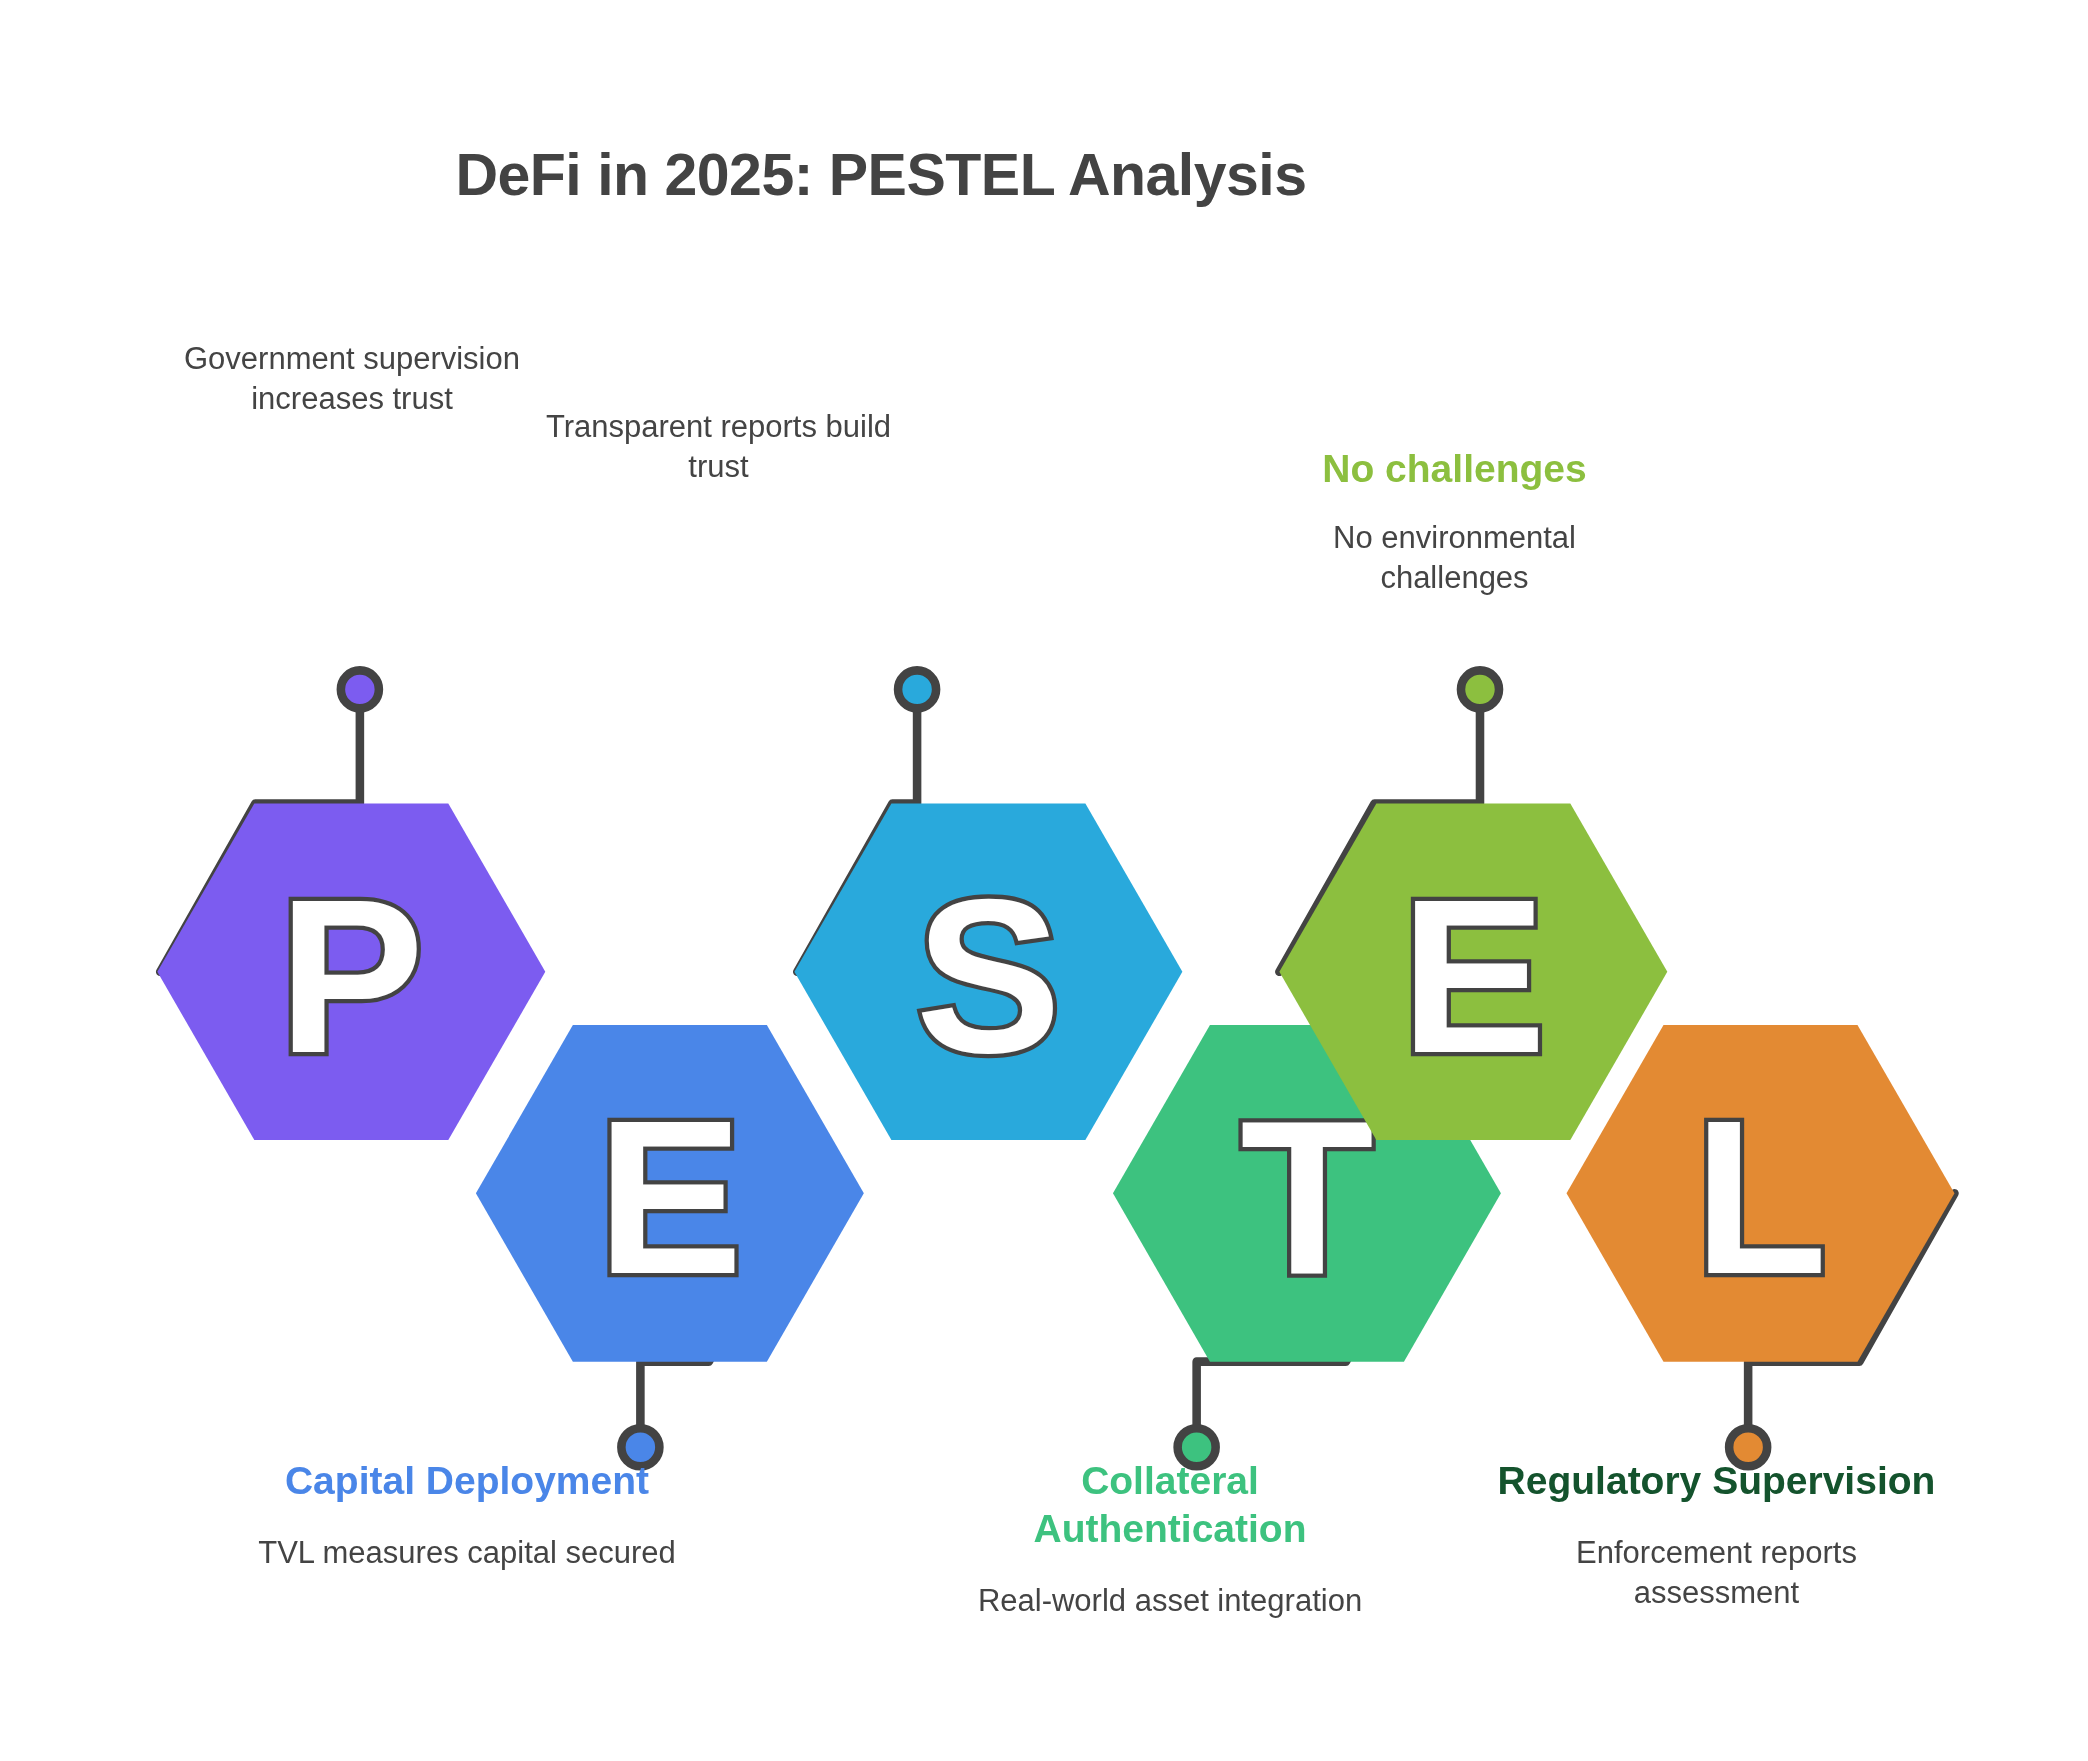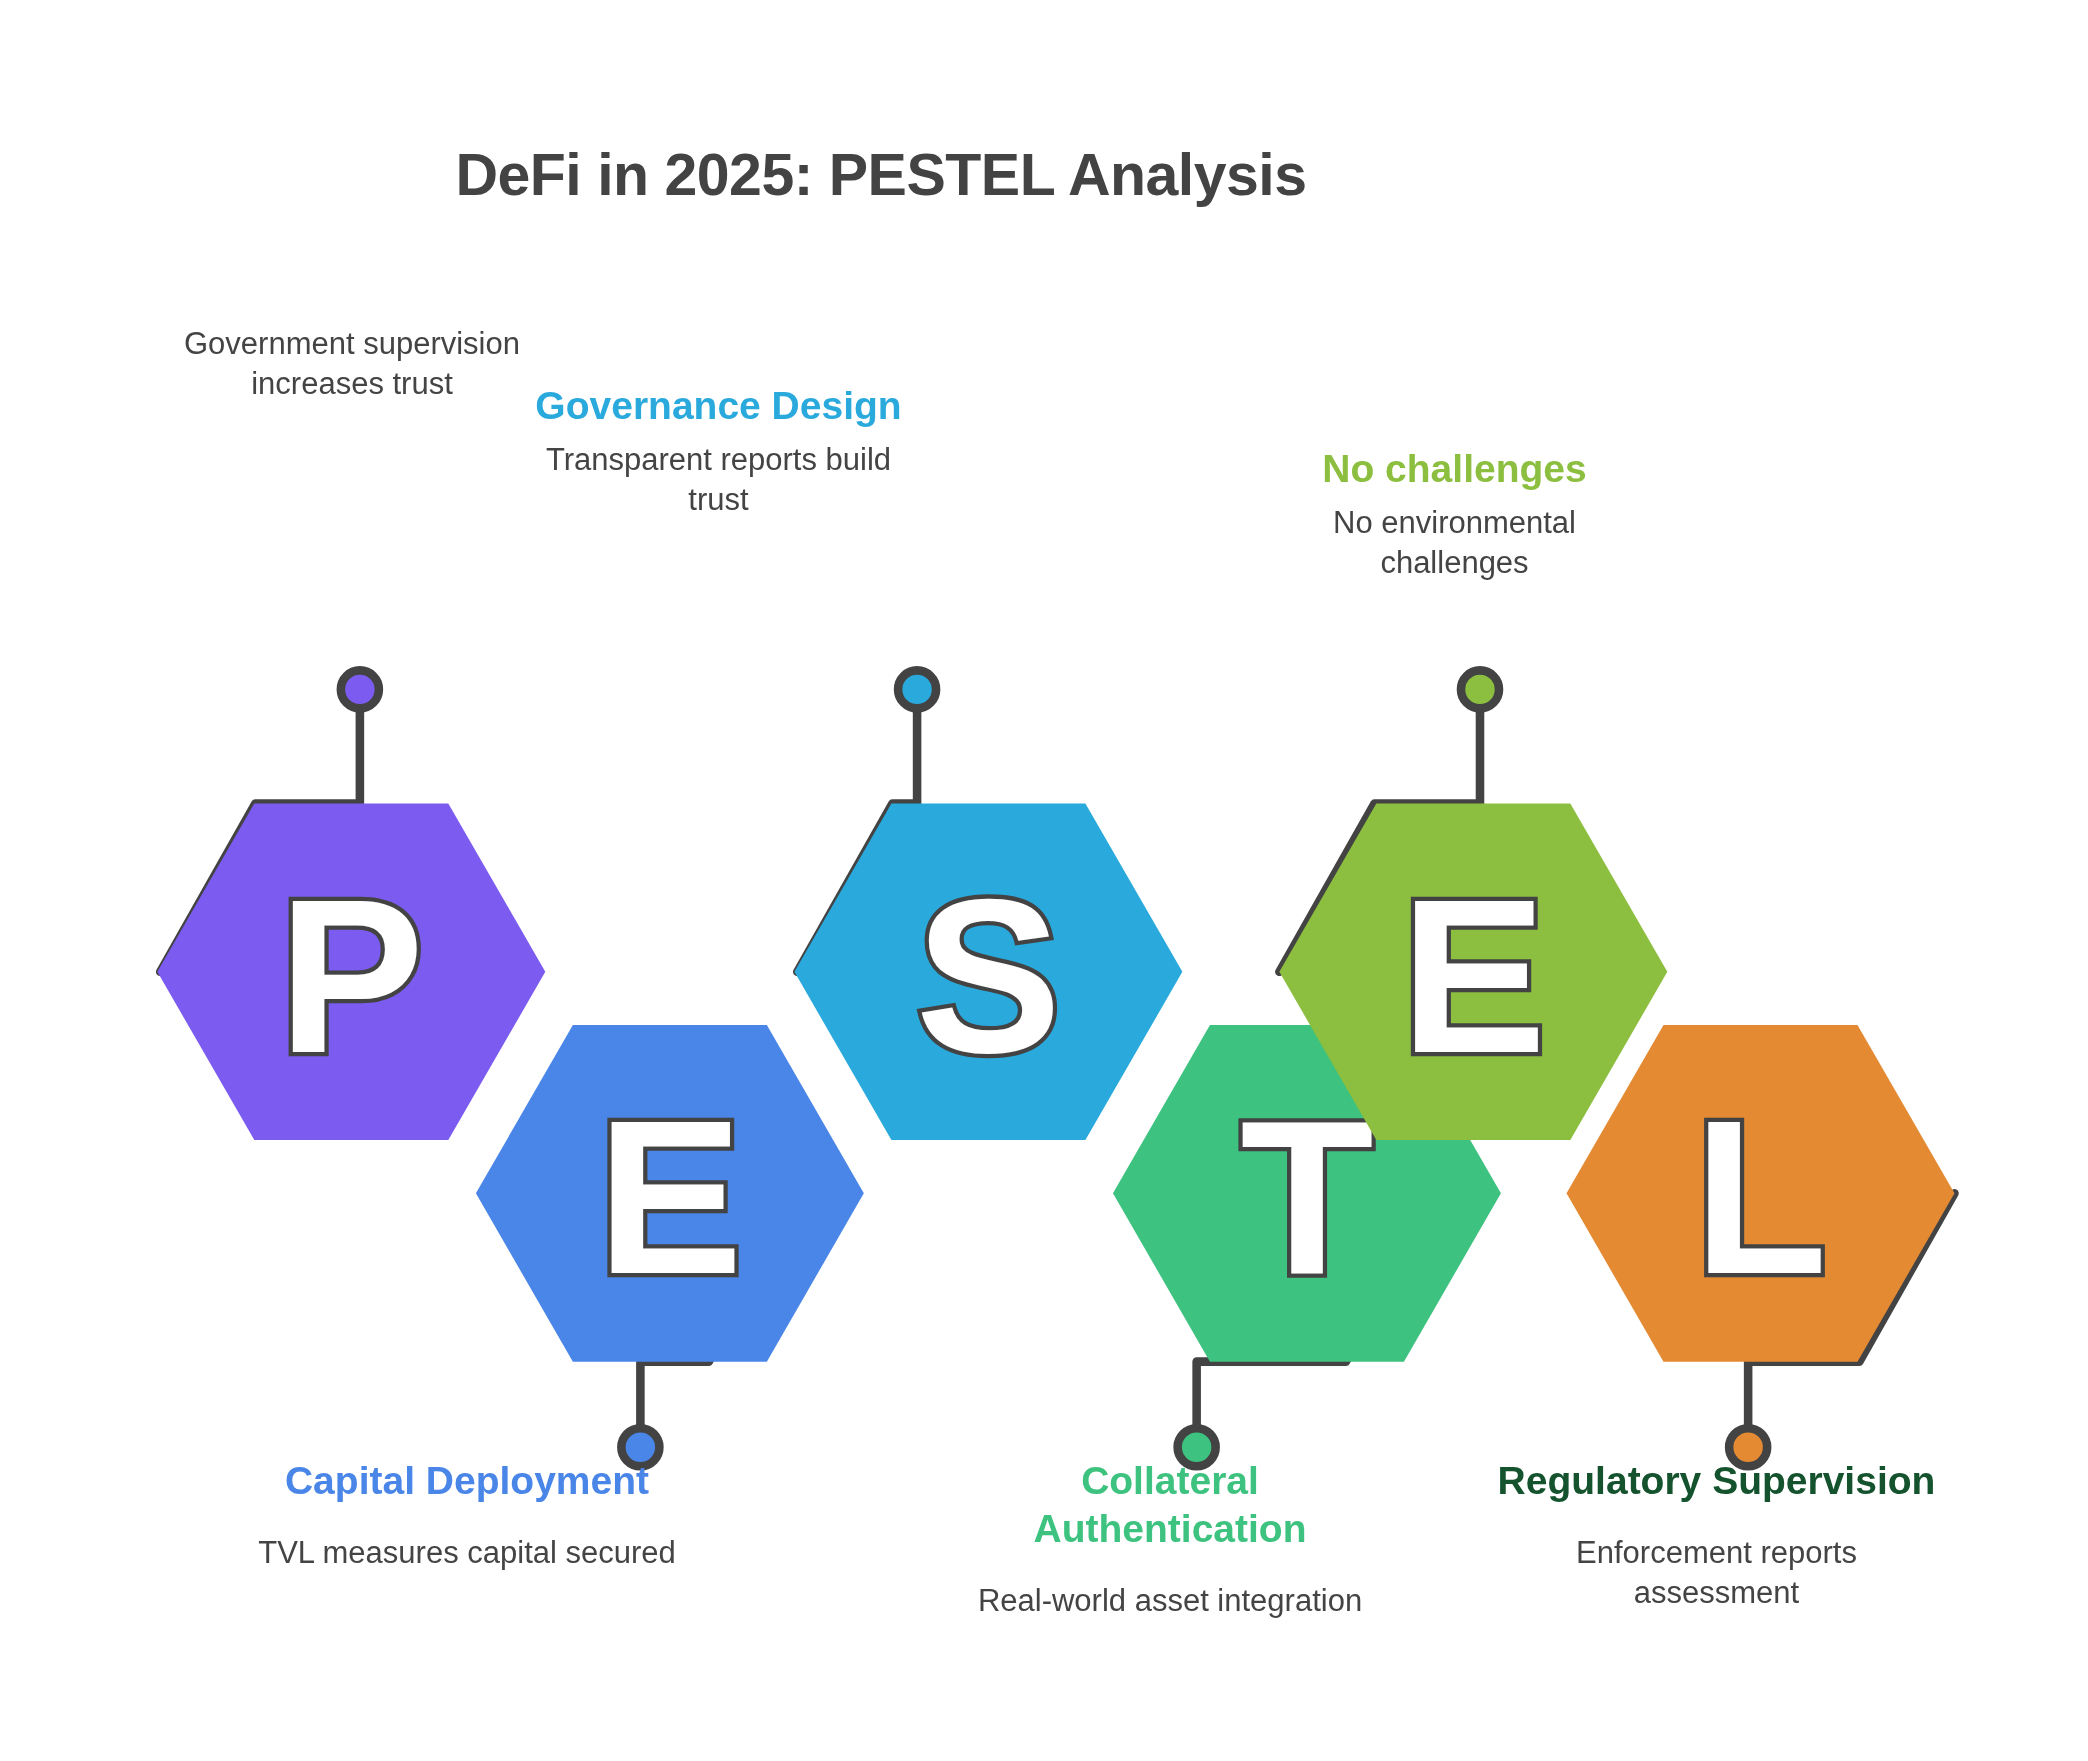--- a/index.html
+++ b/index.html
@@ -41,21 +41,21 @@
     line-height: 1.22;
     margin: 0;
   }
   .label-desc {
     font-size: 31px;
     font-weight: normal;
     color: #444444;
     line-height: 1.30;
     margin: 0;
   }
-  .top-group .label-desc { margin-top: 10px; }
+  .top-group .label-desc { margin-top: 25px; }
   .bottom-group .label-desc { margin-top: 28.5px; }
 
   
   #grp-political  { left: 133px;  top: 314px;  width: 438px; }
   #grp-economic   { left: 248px;  top: 1457px; width: 438px; text-align: center; }
   #grp-social     { left: 514px;  top: 382px;  width: 409px; }
   #grp-technological { left: 961px; top: 1457px; width: 418px; }
   #grp-environmental { left: 1255px; top: 445px;  width: 399px; }
   #grp-legal      { left: 1493px; top: 1457px; width: 447px; }
 
@@ -133,21 +133,20 @@
       <circle cx="1258" cy="1522" r="20" fill="#3DC27F" stroke="#434343" stroke-width="9"></circle>
       <circle cx="1838" cy="1522" r="20" fill="#E38A33" stroke="#434343" stroke-width="9"></circle>
     </g>
   </svg>
 
   <div class="label-group top-group" id="grp-political">
     <p class="label-desc">Government supervision increases trust</p>
   </div>
 
   <div class="label-group top-group" id="grp-social">
-    <p class="label-title" style="color:#29A9DC;">Governance Design</p>
     <p class="label-desc">Transparent reports build trust</p>
   </div>
 
   <div class="label-group top-group" id="grp-environmental">
     <p class="label-title" style="color:#8CBF3F;">No challenges</p>
     <p class="label-desc">No environmental challenges</p>
   </div>
 
   <div class="label-group bottom-group" id="grp-economic">
     <p class="label-title" style="color:#4A86E8;">Capital Deployment</p>

